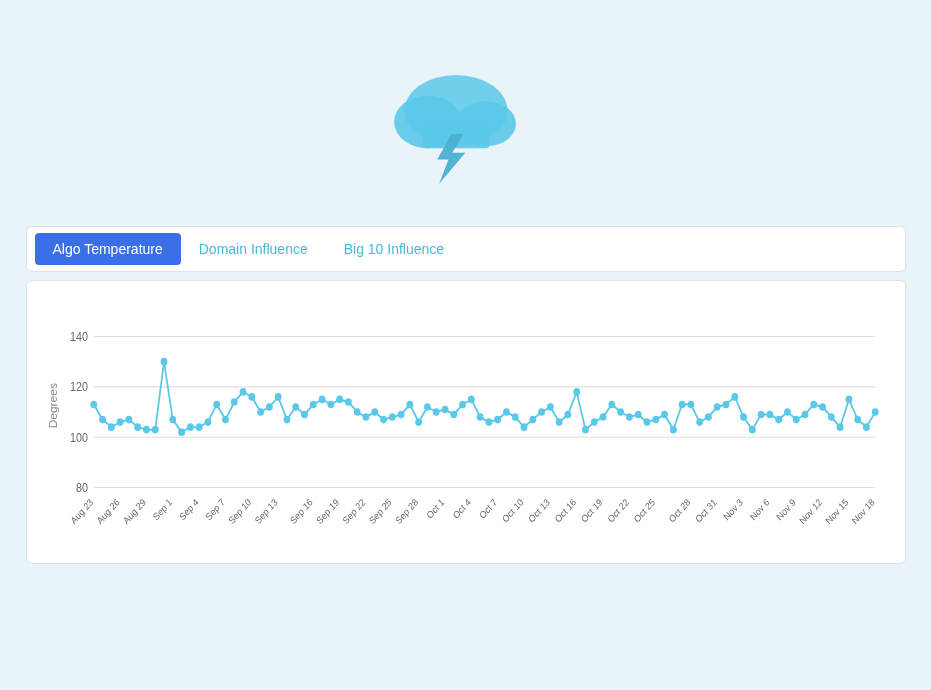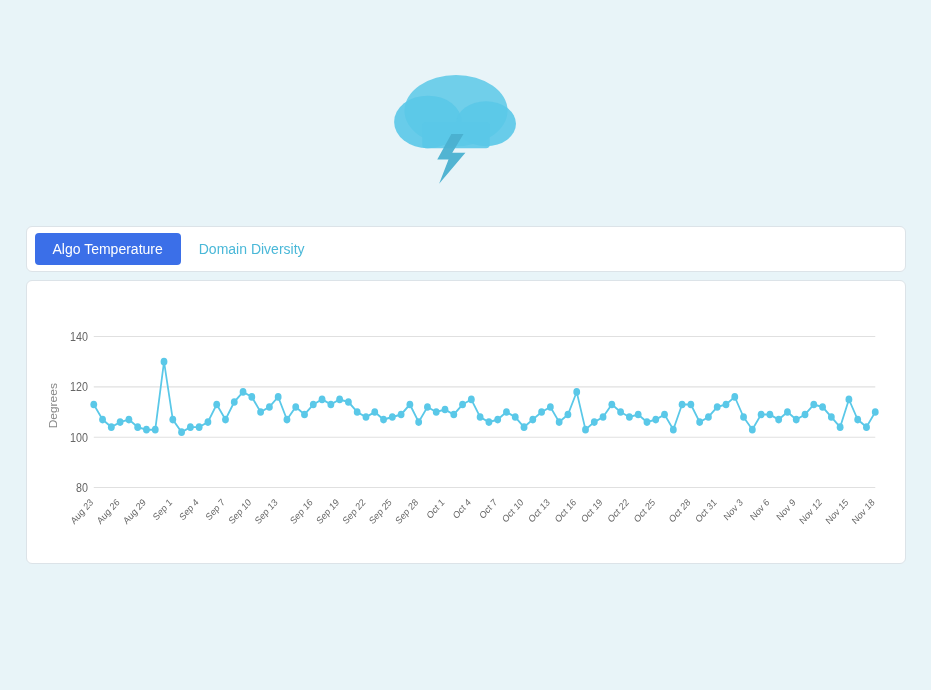--- a/index.html
+++ b/index.html
@@ -124,21 +124,22 @@
     <div class="weather-title"></div>
   </div>
 </div>
 
 <p class="description">
   <span></span>
 </p>
 
 <div class="tabs">
 <button class="tab active">Algo Temperature</button>
-    <button class="tab">Domain Diversity</button>
+    <button class="tab">Domain Influence</button>
+    <button class="tab">Big 10 Influence</button>
   </div>
 
 <div class="chart-container">
   <div class="chart-title"></div>
   <div class="chart-area">
     <svg class="chart-svg" id="main-chart" viewBox="0 0 860 220" preserveAspectRatio="none" xmlns="http://www.w3.org/2000/svg">
 
     <line x1="48" x2="850" y1="160" y2="160" stroke="#e0e0e0" stroke-width="1"></line>
         <text x="42" y="164" text-anchor="end" font-size="11" fill="#666">80</text>
         <line x1="48" x2="850" y1="113.84615384615384" y2="113.84615384615384" stroke="#e0e0e0" stroke-width="1"></line>

